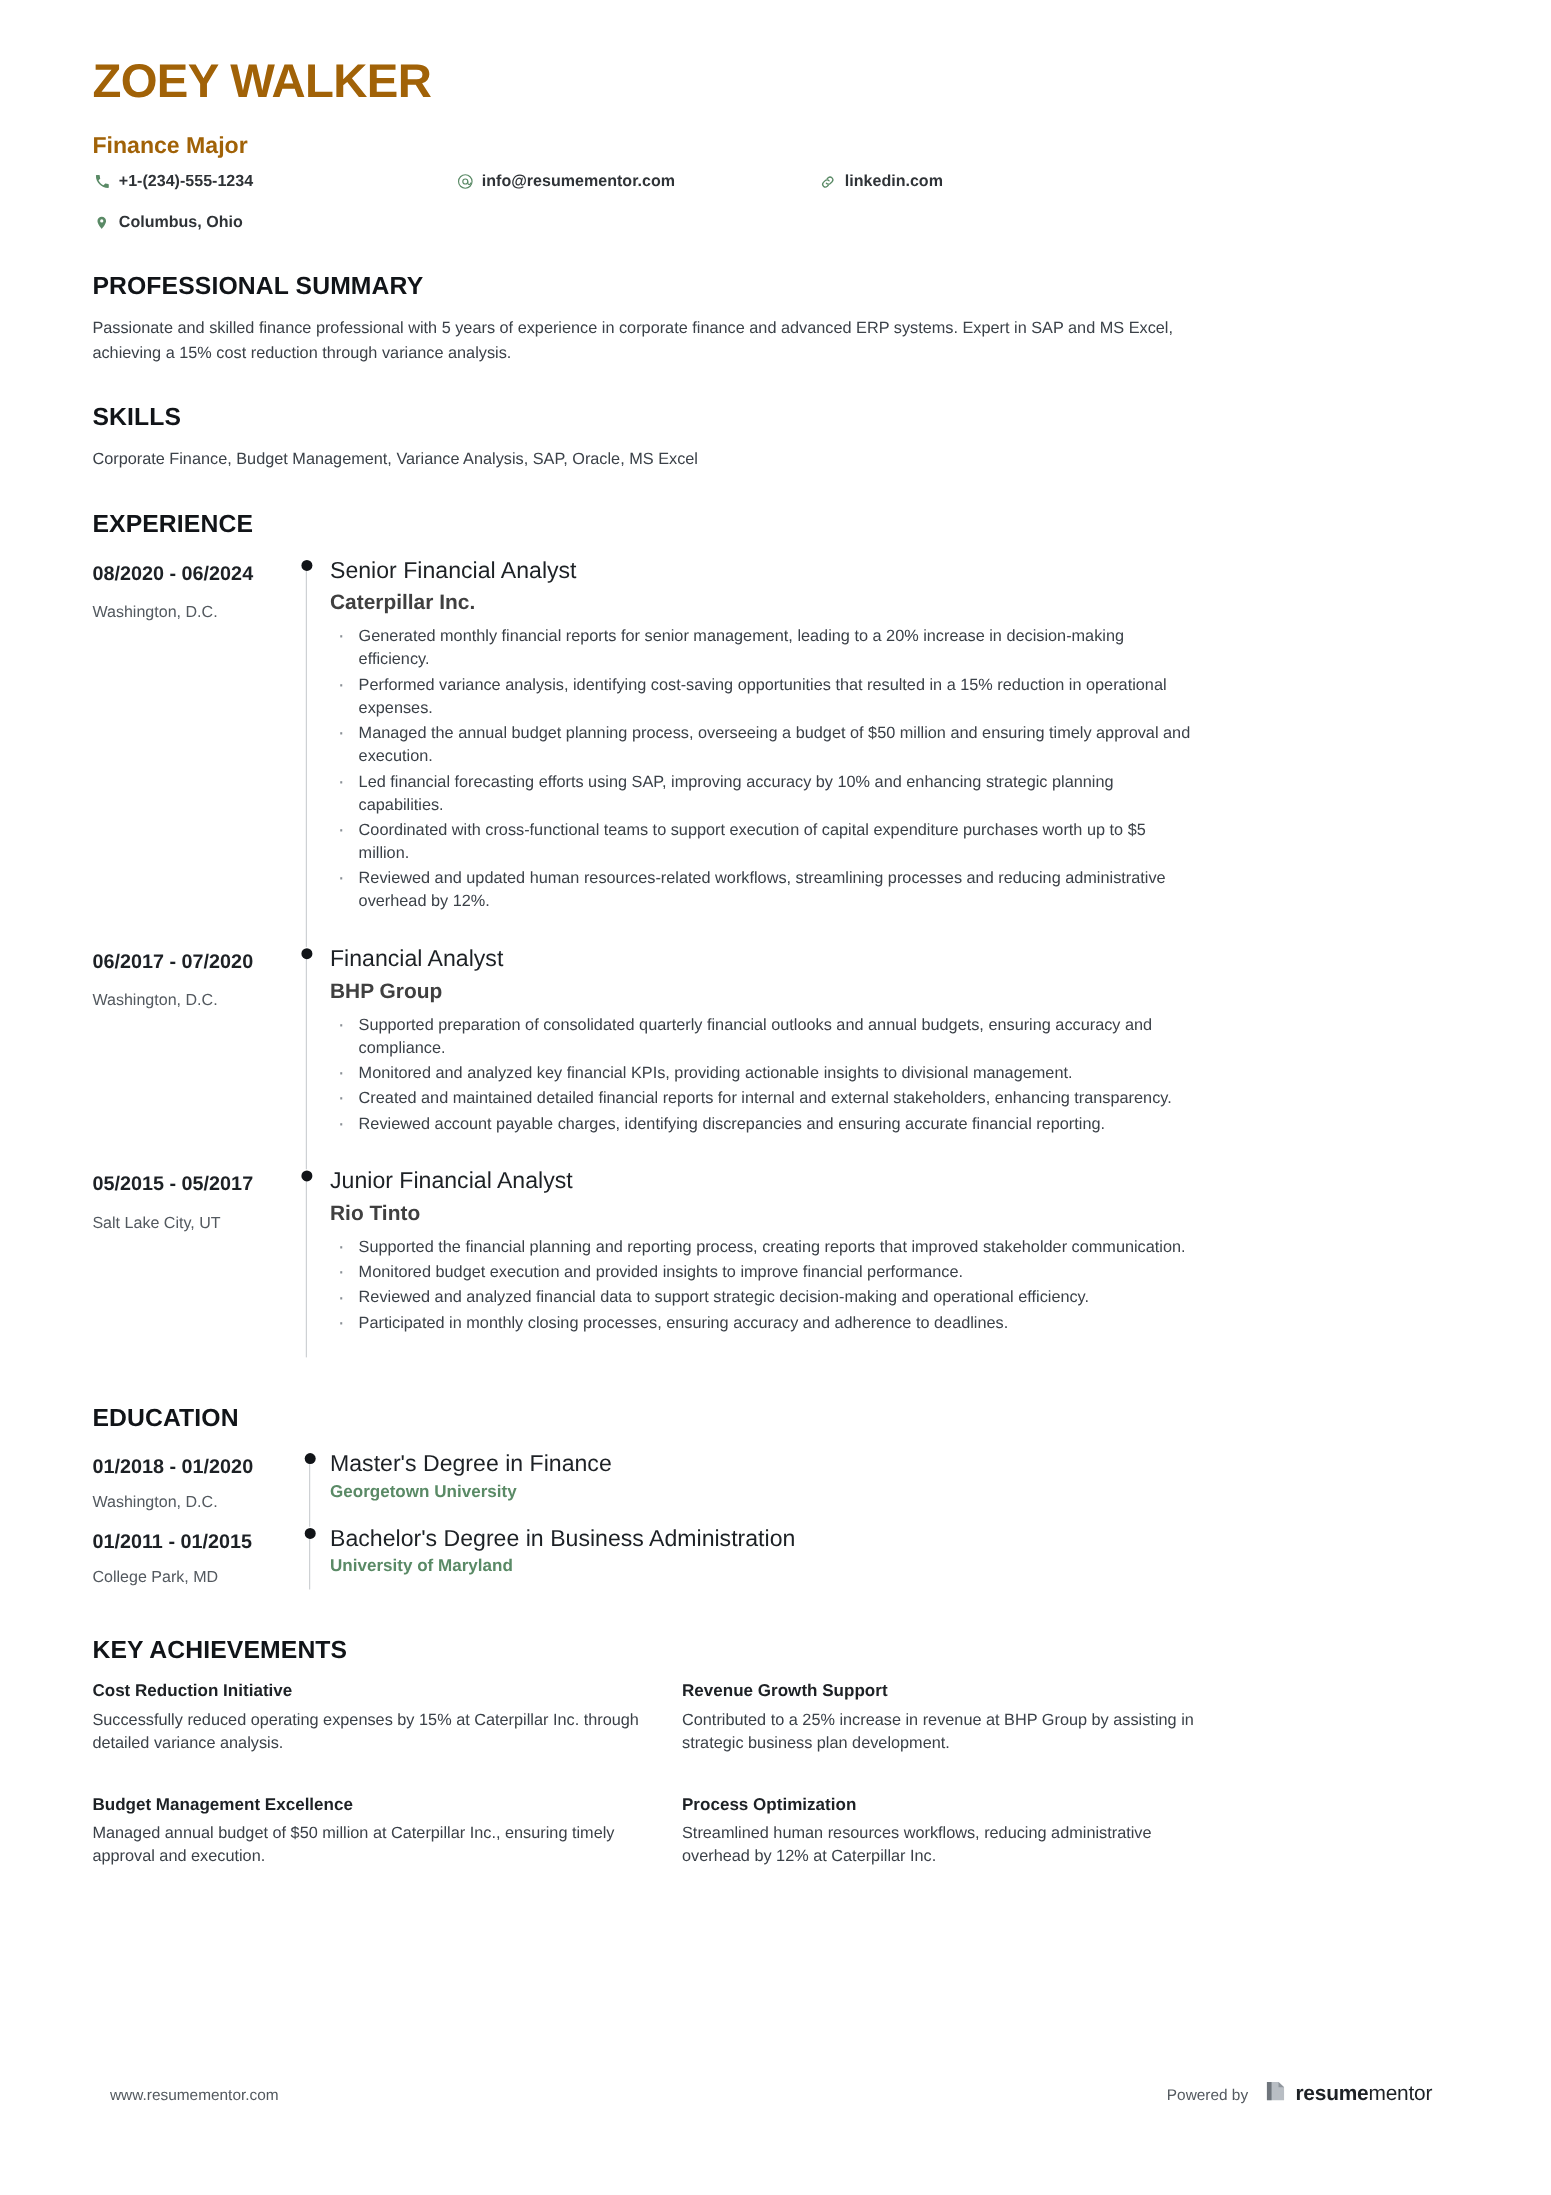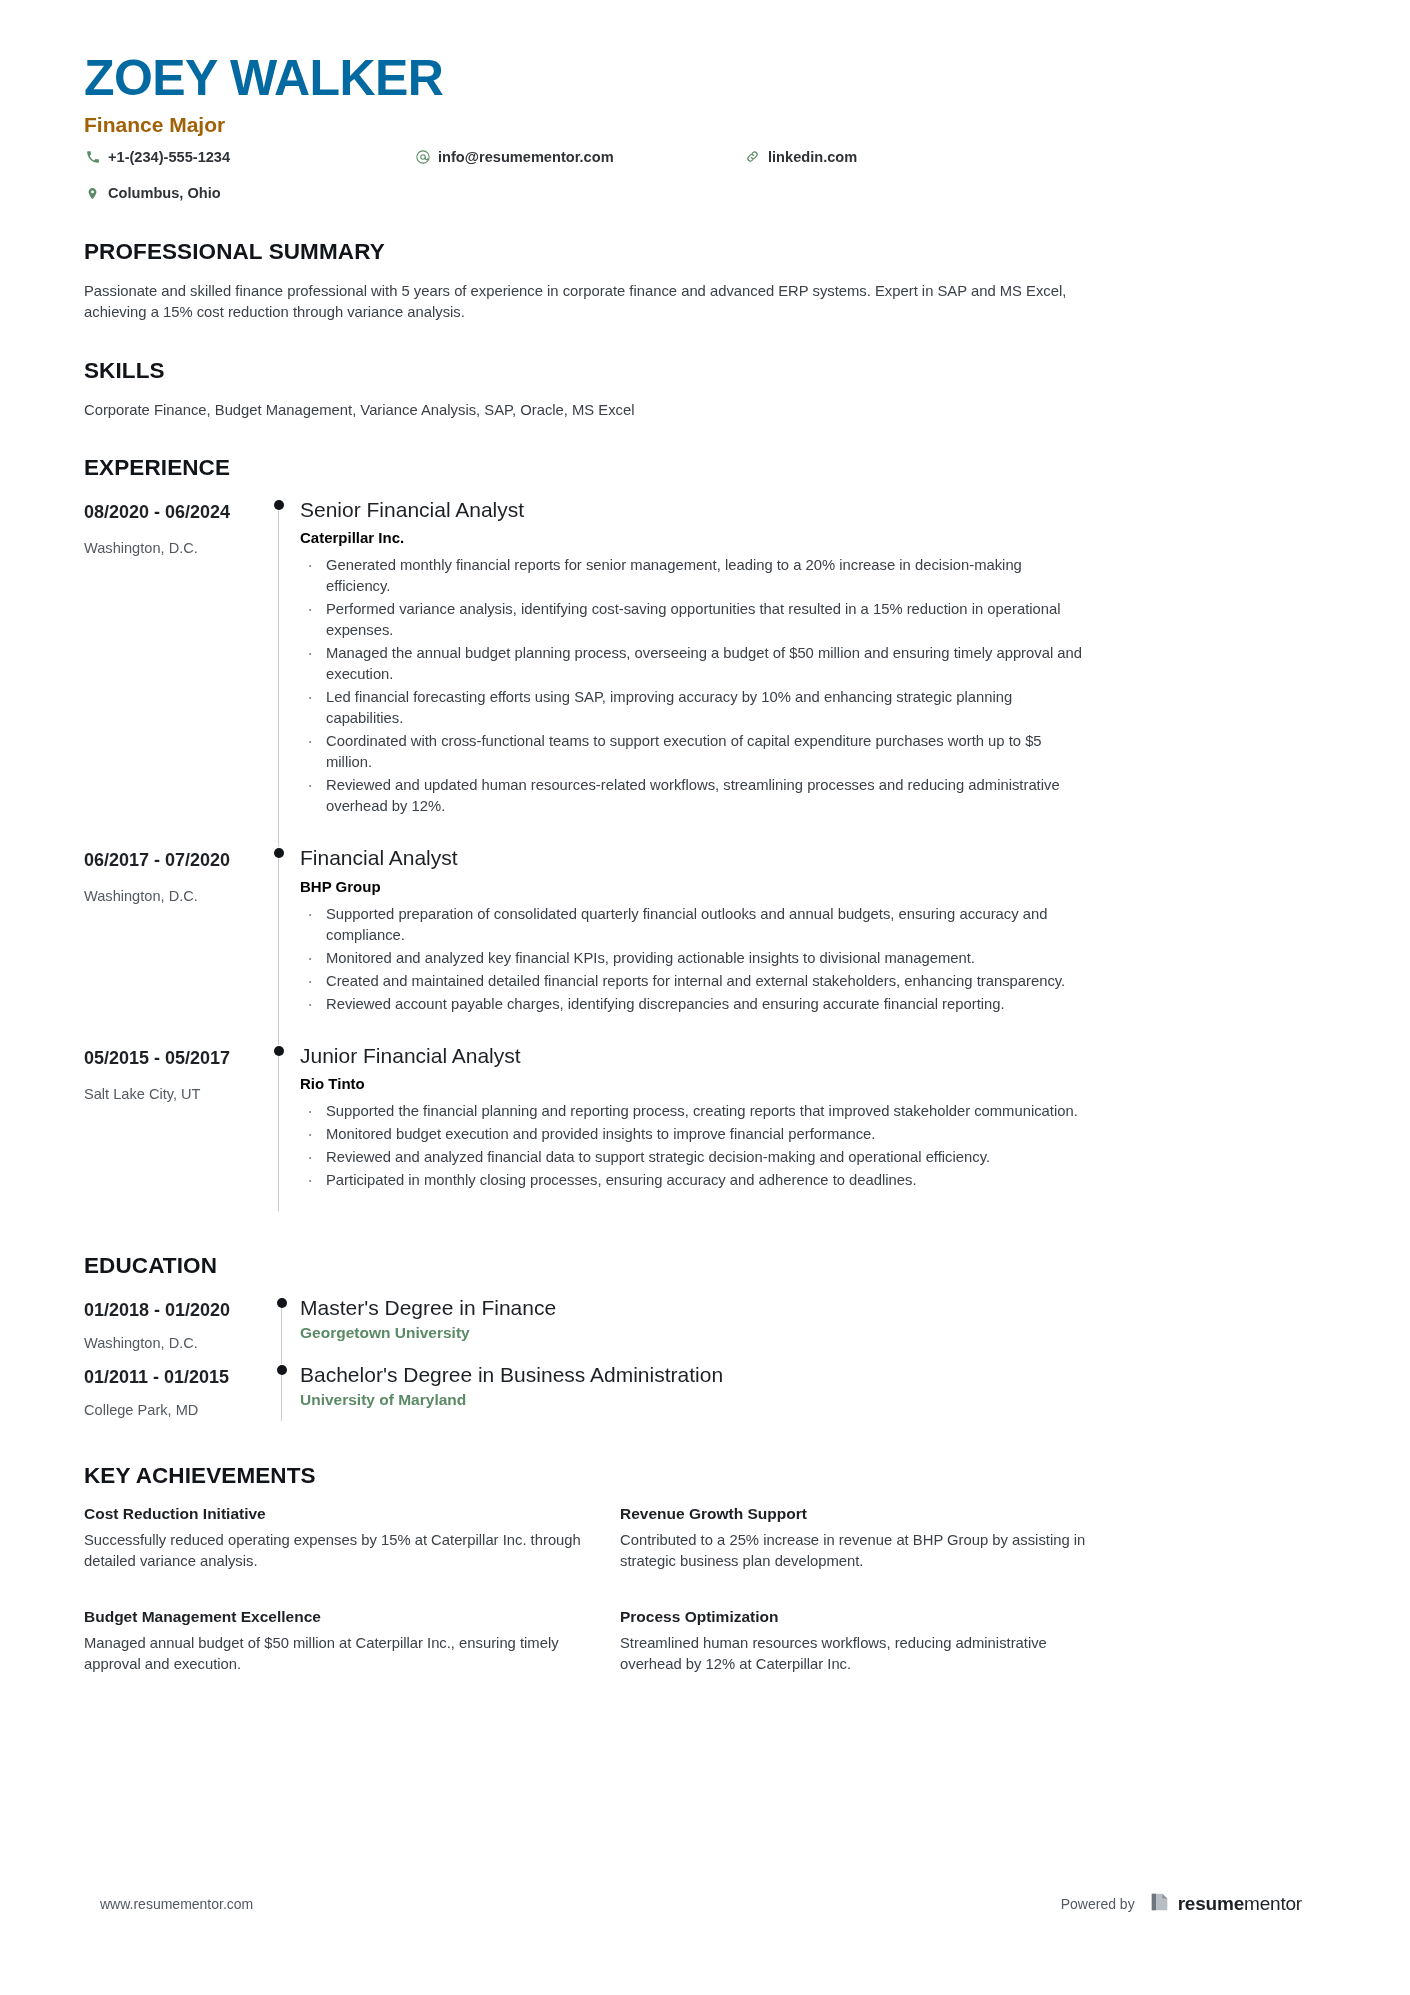--- a/index.html
+++ b/index.html
@@ -18,26 +18,26 @@
   .page {
     position: relative;
     width: 1410px;
     min-height: 1995px;
     background: #ffffff;
     padding: 52px 108px 0 84px;
   }
 
   
   .name {
-    font-size: 50px;
+    font-size: 43px;
     font-weight: bold;
     letter-spacing: -0.6px;
-    color: #0369a1;
+    color: #a16207;
     line-height: 1.05;
-    margin-bottom: 8px;
+    margin-bottom: 24px;
   }
   .job-title {
     font-size: 21px;
     font-weight: bold;
     color: #a16207;
     margin-bottom: 9px;
   }
 
   .contact-grid {
     display: flex;
@@ -136,23 +136,23 @@
     flex: 1 1 auto;
     padding-bottom: 26px;
   }
   .tl-role {
     font-size: 21px;
     color: #1d2125;
     line-height: 1.25;
     margin-bottom: 6px;
   }
   .tl-org {
-    font-size: 15px;
-    font-weight: bold;
-    color: #000000;
+    font-size: 19px;
+    font-weight: bold;
+    color: #404040;
     margin-bottom: 9px;
   }
   ul.tl-bullets { list-style: none; }
   ul.tl-bullets li {
     position: relative;
     padding-left: 26px;
     font-size: 14.8px;
     line-height: 1.42;
     color: #3b4148;
     margin-bottom: 2px;

